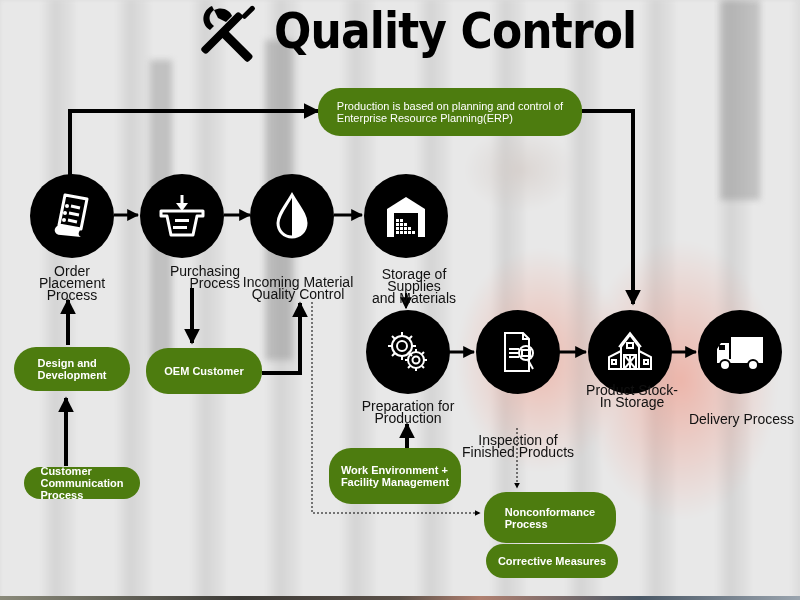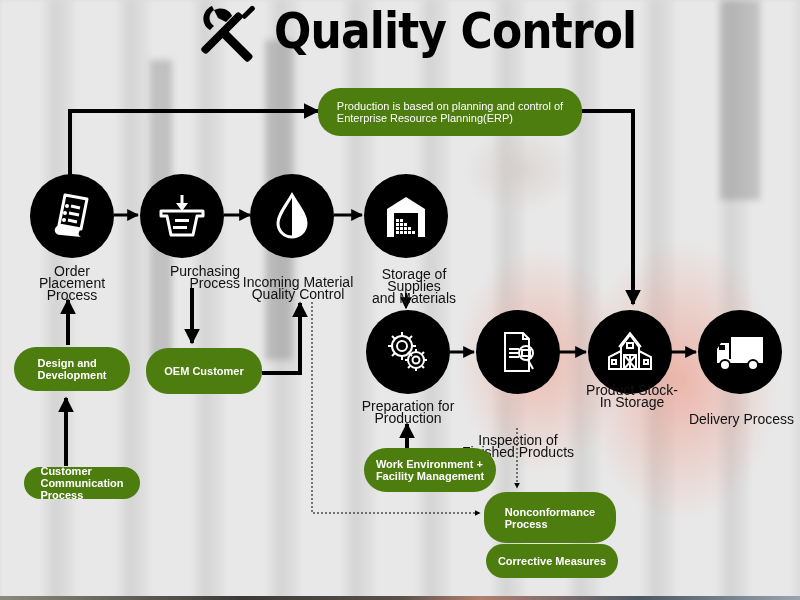--- a/index.html
+++ b/index.html
@@ -233,17 +233,17 @@
 <div class="label" style="left:580px;top:384px;width:104px;">Product Stock-
 In Storage</div>
 <div class="label" style="left:686px;top:413px;width:108px;text-align:right;">Delivery Process</div>
 
 <div class="pill" style="left:14px;top:347px;width:116px;height:44px;">Design and
 Development</div>
 <div class="pill" style="left:24px;top:467px;width:116px;height:32px;">Customer
 Communication
 Process</div>
 <div class="pill" style="left:146px;top:348px;width:116px;height:46px;">OEM Customer</div>
-<div class="pill" style="left:364px;top:448px;width:132px;height:44px;">Work Environment +
+<div class="pill" style="left:329px;top:448px;width:132px;height:56px;">Work Environment +
 Facility Management</div>
 <div class="pill" style="left:484px;top:492px;width:132px;height:51px;">Nonconformance
 Process</div>
 <div class="pill" style="left:486px;top:544px;width:132px;height:34px;">Corrective Measures</div>
 
 </body></html>

